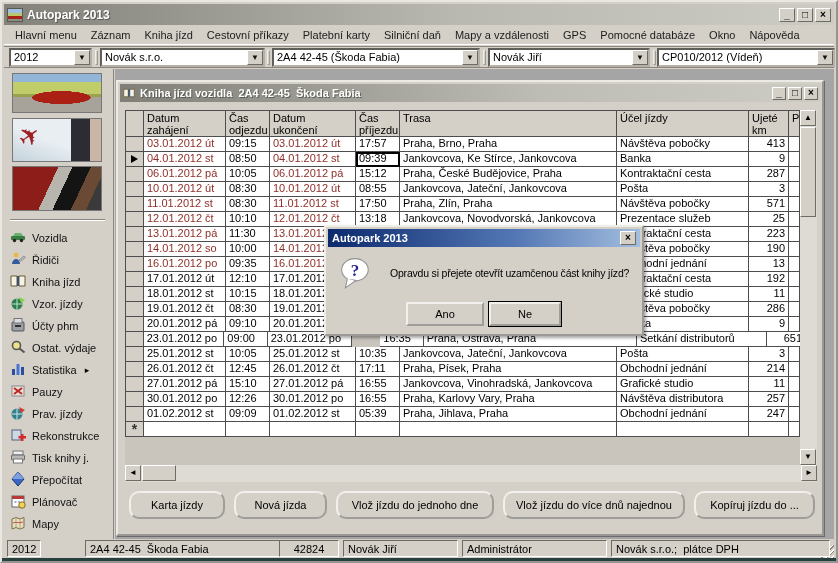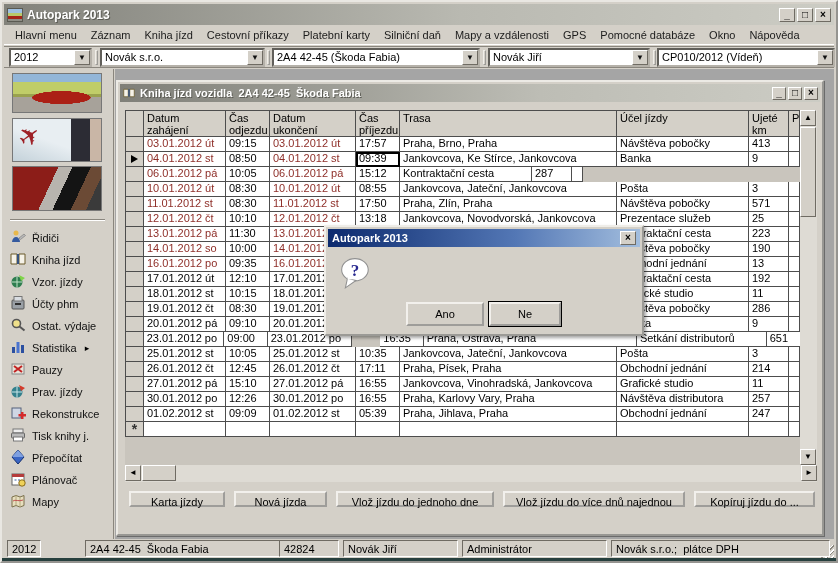--- a/index.html
+++ b/index.html
@@ -75,42 +75,42 @@
 
   
   .gridwrap { position:absolute; left:7px; top:28px; width:692px; height:372px; background:#c9c5bd; }
   .ghead, .trow { display:flex; }
   .hcell { background:#d4d0c8; border-right:1px solid #4d4d4d; border-bottom:1px solid #4d4d4d; border-top:1px solid #4d4d4d;
            font-size:11px; padding:1px 3px; overflow:hidden; line-height:12px; height:27px; }
   .ghead .hcell:first-child, .trow > :first-child { border-left:1px solid #4d4d4d; }
   .trow { height:15px; }
   .cell { background:#fff; border-right:1px solid #4d4d4d; border-bottom:1px solid #4d4d4d;
           font-size:11px; line-height:13px; padding:0 3px; white-space:nowrap; overflow:hidden; height:15px; }
-  .cell.num { text-align:left; }
+  .cell.num { text-align:right; }
   .cell.locked { color:#8e2e28; }
   .cell.curcell { outline:2px solid #000; outline-offset:-2px; }
   .selcell { background:#d4d0c8; border-right:1px solid #4d4d4d; border-bottom:1px solid #4d4d4d;
              display:flex; align-items:center; justify-content:center; height:15px; }
   .arrow { width:0; height:0; border-left:7px solid #000; border-top:4px solid transparent; border-bottom:4px solid transparent; }
   .star { font-size:14px; font-weight:bold; color:#333; line-height:10px; }
 
   
   .vsb { position:absolute; left:682px; top:28px; width:17px; height:355px; background:#dedbd4; }
   .hsb { position:absolute; left:7px; top:383px; width:692px; height:17px; background:#dedbd4; }
   .sbtn { position:absolute; width:16px; height:16px; font-size:8px; line-height:12px;
           display:flex; align-items:center; justify-content:center; }
   .thumb { position:absolute; }
 
   
-  .ibtn { position:absolute; top:409px; height:16px; line-height:19px; }
+  .ibtn { position:absolute; top:409px; height:28px; line-height:19px;border-radius:10px; }
 
   
   .statusbar { position:absolute; left:2px; bottom:3px; right:2px; height:19px; background:#d4d0c8; }
   .seg { position:absolute; top:1px; height:17px; padding:2px 4px; font-size:11px; white-space:pre; overflow:hidden; }
-  .seg.num { text-align:left; }
+  .seg.num { text-align:center; }
   .grip { position:absolute; right:0; bottom:0; width:13px; height:13px;
           background:repeating-linear-gradient(135deg,#fff 0 1px,#8a867e 1px 2px, #d4d0c8 2px 4px); }
   .bottom-strip { position:absolute; left:0; right:0; bottom:0; height:3px; background:#27403e; }
 
   
   .dialog { position:absolute; left:322px; top:223px; width:320px; height:111px; background:#d4d0c8;
             border:2px outset #efede8; box-shadow:2px 2px 3px rgba(0,0,0,.35); z-index:50; }
   .dtitle { position:absolute; left:2px; top:2px; right:2px; height:18px;
             background:linear-gradient(90deg,#0c2a6e,#5377b5 60%,#a3bede);
             display:flex; align-items:center; padding:0 4px; }
@@ -179,20 +179,29 @@
     <div class="sidebar">
       <div class="photo photo-car"></div>
       <div class="photo photo-plane">
         <span class="plane-glyph">✈</span>
       </div>
       <div class="photo photo-fuel"></div>
       <div class="side-sep"></div>
       <div class="side-items">
           <div class="side-item">
             <span><svg viewBox="0 0 16 16" width="16" height="16">
+                <rect x="1" y="7" width="14" height="4" rx="1" fill="#3a7d44"></rect>
+                <path d="M3 7l2-3h6l2 3z" fill="#66b26e"></path>
+                <circle cx="4.5" cy="11.5" r="1.7" fill="#222"></circle>
+                <circle cx="11.5" cy="11.5" r="1.7" fill="#222"></circle>
+              </svg></span>
+            <span class="lbl">Vozidla</span>
+          </div>
+          <div class="side-item">
+            <span><svg viewBox="0 0 16 16" width="16" height="16">
                 <circle cx="6" cy="4" r="2.5" fill="#e8b84b"></circle>
                 <path d="M2 13c0-3 2-5 4-5s4 2 4 5z" fill="#355a9e"></path>
                 <path d="M9 9l5-4 1.5 1.5-5 4z" fill="#b9b9b9" stroke="#666" stroke-width=".5"></path>
               </svg></span>
             <span class="lbl">Řidiči</span>
           </div>
           <div class="side-item">
             <span><svg viewBox="0 0 16 16" width="16" height="16">
                 <path d="M1 3h6v10H1z" fill="#f5f2e8" stroke="#6a5a2a"></path>
                 <path d="M9 3h6v10H9z" fill="#f5f2e8" stroke="#6a5a2a"></path>
@@ -341,20 +350,21 @@
             <div class="cell" style="width: 132px;">Banka</div>
             <div class="cell num" style="width: 40px;">9</div>
             <div class="cell" style="width: 11px;"></div>
           </div>
           <div class="trow">
             <div class="selcell" style="width: 19px;"></div>
             <div class="cell locked" style="width: 82px;">06.01.2012 pá</div>
             <div class="cell" style="width: 44px;">10:05</div>
             <div class="cell locked" style="width: 86px;">06.01.2012 pá</div>
             <div class="cell" style="width: 44px;">15:12</div>
+            <div class="cell" style="width: 217px;">Praha, České Budějovice, Praha</div>
             <div class="cell" style="width: 132px;">Kontraktační cesta</div>
             <div class="cell num" style="width: 40px;">287</div>
             <div class="cell" style="width: 11px;"></div>
           </div>
           <div class="trow">
             <div class="selcell" style="width: 19px;"></div>
             <div class="cell locked" style="width: 82px;">10.01.2012 út</div>
             <div class="cell" style="width: 44px;">08:30</div>
             <div class="cell locked" style="width: 86px;">10.01.2012 út</div>
             <div class="cell" style="width: 44px;">08:55</div>
@@ -569,20 +579,21 @@
     <div class="dtitle">
       <span class="title">Autopark 2013</span>
       <span class="winbtn raised">×</span>
     </div>
     <svg class="dlg-icon" viewBox="0 0 32 32">
       <ellipse cx="15" cy="12" rx="12.5" ry="10.5" fill="#ffffff" stroke="#909090"></ellipse>
       <path d="M8 20l-2 9 10-7z" fill="#ffffff" stroke="#909090"></path>
       <rect x="8" y="18" width="11" height="3" fill="#ffffff"></rect>
       <text x="15" y="18" text-anchor="middle" font-size="16" font-weight="bold" fill="#27278f" font-family="Liberation Serif, serif">?</text>
     </svg>
+    <div class="dlg-msg">Opravdu si přejete otevřít uzamčenou část knihy jízd?</div>
     <button class="btn dlg-btn" style="left:80px;width:78px;">Ano</button>
     <button class="btn dlg-btn default" style="left:163px;width:72px;">Ne</button>
   </div>
 
   <div class="statusbar" id="statusbar">
     <span class="grip"></span>
   <span class="seg sunken" style="left: 3px; width: 34px;">2012</span>
       <span class="seg sunken" style="left: 41px; width: 230px; margin-left: 40px;">2A4 42-45  Škoda Fabia</span>
       <span class="seg sunken num" style="left: 275px; width: 60px;">42824</span>
       <span class="seg sunken" style="left: 339px; width: 115px;">Novák Jiří</span>

